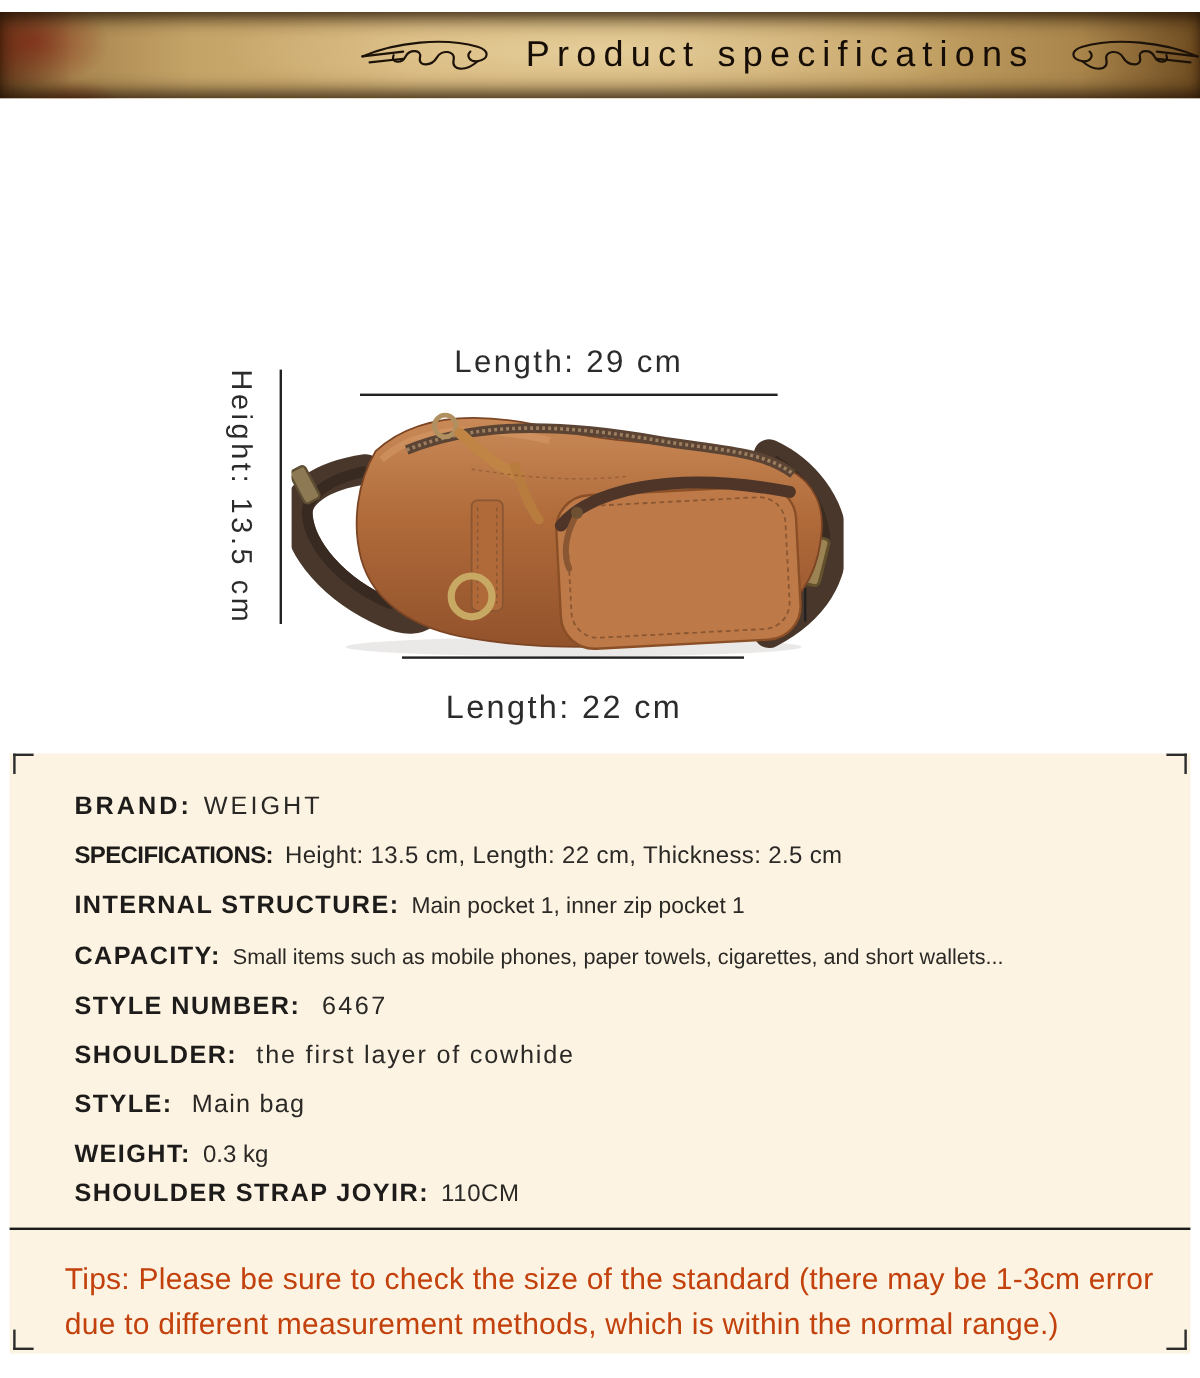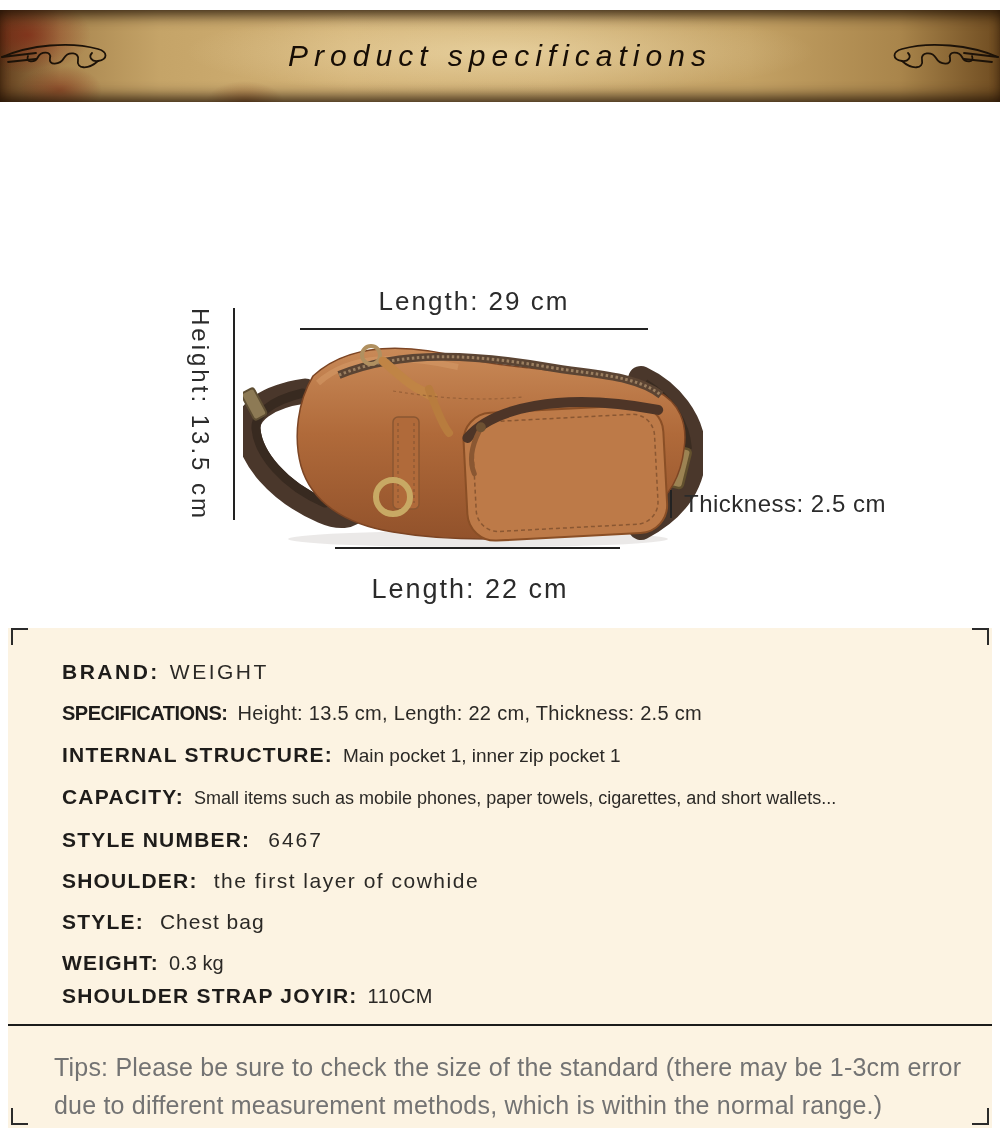--- a/index.html
+++ b/index.html
@@ -2,29 +2,29 @@
 <html><head>
 <meta charset="utf-8">
 <style>
   html,body{margin:0;padding:0;}
   body{
     width:1000px;height:1148px;background:#ffffff;overflow:hidden;
     font-family:"Liberation Sans","DejaVu Sans",sans-serif;position:relative;
   }
   
   .banner{
-    position:absolute;left:0;top:10px;width:1000px;height:92px;
+    position:absolute;left:0;top:10px;width:1000px;height:72px;
     background:
       radial-gradient(ellipse 90px 55px at 28px 25px, rgba(128,20,10,0.55), rgba(128,20,10,0) 70%),
       radial-gradient(ellipse 60px 35px at 60px 80px, rgba(120,28,12,0.50), rgba(120,28,12,0) 70%),
       radial-gradient(ellipse 55px 30px at 245px 92px, rgba(125,55,18,0.40), rgba(125,55,18,0) 70%),
       radial-gradient(ellipse 420px 60px at 50% 45%, rgba(246,230,186,0.55), rgba(246,230,186,0) 75%),
       linear-gradient(90deg,#5f3c1c 0%,#a8854e 6%,#c5a468 16%,#d3b276 35%,#cfae72 55%,#c3a164 75%,#a9854b 90%,#6e4b20 100%);
     box-shadow: inset 0 10px 14px -5px rgba(28,14,4,0.85), inset 0 -10px 14px -5px rgba(28,14,4,0.85);
-    display:flex;align-items:center;justify-content:space-between;gap:26px;font-style:italic;
+    display:flex;align-items:center;justify-content:flex-end;gap:26px;
   }
   .banner-title{
     font-size:30px;letter-spacing:6px;color:#160d05;font-weight:400;white-space:nowrap;
   }
   .flourish{flex:0 0 auto;}
   .flourish.right{transform:scaleX(-1);}
   
   .figure{position:absolute;left:0;top:98px;width:1000px;height:548px;}
   .dim-text{color:#2b2b2b;}
   .len-top{position:absolute;left:0;width:948px;top:188px;text-align:center;font-size:26px;letter-spacing:2px;}
@@ -59,21 +59,21 @@
   .row-3 .spec-value{font-size:18px;}
   .row-4 .spec-value{letter-spacing:2px;margin-left:8px;}
   .row-5 .spec-value{letter-spacing:1.5px;margin-left:6px;text-align:center;}
   .row-6 .spec-value{letter-spacing:1px;margin-left:6px;}
   .row-7{margin-bottom:5px;}
   .row-7 .spec-value{font-size:20px;}
   .row-8 .spec-value{font-size:20px;letter-spacing:0.5px;}
   .separator{border-top:2px solid #1b1b1b;margin:8px -42px 0 -54px;}
   .tips{
     margin:22px 0 0 -8px;width:930px;
-    color:#737373;font-size:25px;line-height:38px;letter-spacing:0.2px;
+    color:#c2410c;font-size:25px;line-height:38px;letter-spacing:0.2px;
   }
 </style>
 </head>
 <body>
 
 <div class="banner">
   <svg class="flourish left" width="112" height="34" viewBox="0 0 112 34">
     <g stroke="#1c1208" stroke-width="1.8" fill="none" stroke-linecap="round">
       <path d="M2,18 C30,6 70,2 98,10 C108,13 108,20 98,22 C92,23 88,18 92,14"></path>
       <path d="M98,22 C88,31 76,30 78,21 C80,13 68,12 64,19 C60,26 48,27 50,19 C52,12 41,12 38,18 C35,24 25,24 28,17"></path>
@@ -143,40 +143,39 @@
       <rect x="231" y="87" width="182" height="110" rx="22" fill="none" stroke="#8a5732" stroke-width="1.5" stroke-dasharray="4,3"></rect>
       <path d="M226,102 C252,74 320,60 418,84" stroke="#4e3527" stroke-width="10" fill="none" stroke-linecap="round"></path>
       <path d="M238,96 C230,110 226,124 231,138" stroke="#8a5732" stroke-width="5" fill="none" stroke-linecap="round"></path>
       <circle cx="240" cy="92" r="5" fill="#6e5132"></circle>
     </g>
 
     <path d="M150,60 C200,68 240,70 280,66" stroke="#8a5732" stroke-width="1.2" fill="none" stroke-dasharray="3,3" opacity="0.7"></path>
   </svg>
 
   <div class="thick-tick"></div>
-  <div class="dim-text thick-label">Thickness: 2.5 cm</div>
 
   <div class="line-bottom"></div>
   <div class="dim-text len-bottom">Length: 22 cm</div>
 </div>
 
 <div class="spec-box">
   <div class="corner tl"></div>
   <div class="corner tr"></div>
   <div class="corner bl"></div>
   <div class="corner br"></div>
 
   <div id="spec-rows">
       <div class="spec-row row-0"><span class="spec-label">BRAND:</span><span class="spec-value">WEIGHT</span></div>
       <div class="spec-row row-1"><span class="spec-label">SPECIFICATIONS:</span><span class="spec-value">Height: 13.5 cm, Length:  22 cm, Thickness: 2.5 cm</span></div>
       <div class="spec-row row-2"><span class="spec-label">INTERNAL STRUCTURE:</span><span class="spec-value">Main pocket 1, inner zip pocket 1</span></div>
       <div class="spec-row row-3"><span class="spec-label">CAPACITY:</span><span class="spec-value">Small items such as mobile phones, paper towels, cigarettes, and short wallets...</span></div>
       <div class="spec-row row-4"><span class="spec-label">STYLE NUMBER:</span><span class="spec-value">6467</span></div>
       <div class="spec-row row-5"><span class="spec-label">SHOULDER:</span><span class="spec-value">the first layer of cowhide</span></div>
-      <div class="spec-row row-6"><span class="spec-label">STYLE:</span><span class="spec-value">Chest bag</span></div>
+      <div class="spec-row row-6"><span class="spec-label">STYLE:</span><span class="spec-value">Main bag</span></div>
       <div class="spec-row row-7"><span class="spec-label">WEIGHT:</span><span class="spec-value">0.3 kg</span></div>
       <div class="spec-row row-8"><span class="spec-label">SHOULDER STRAP JOYIR:</span><span class="spec-value">110CM</span></div>
     </div>
 
   <div class="separator"></div>
 
   <p class="tips">Tips: Please be sure to check the size of the standard (there may be 1-3cm error due to different measurement methods, which is within the normal range.)</p>
 </div>
 
 </body></html>

